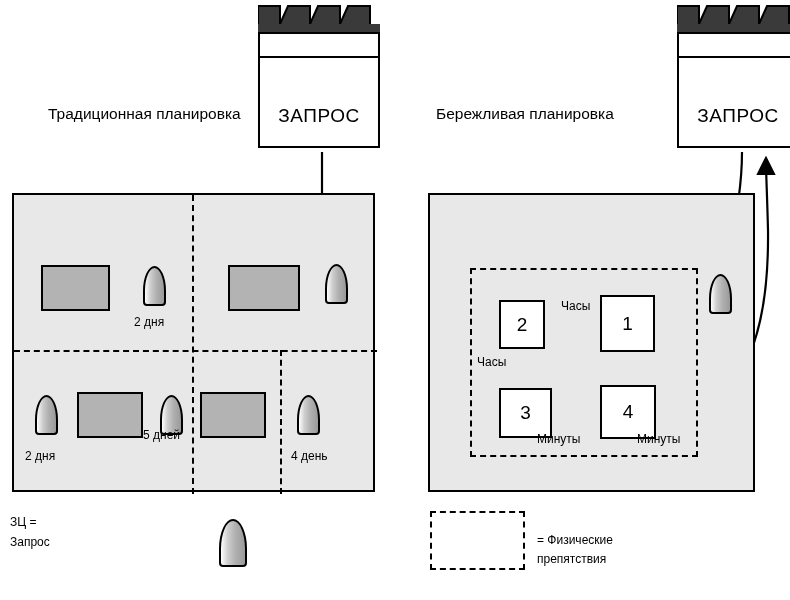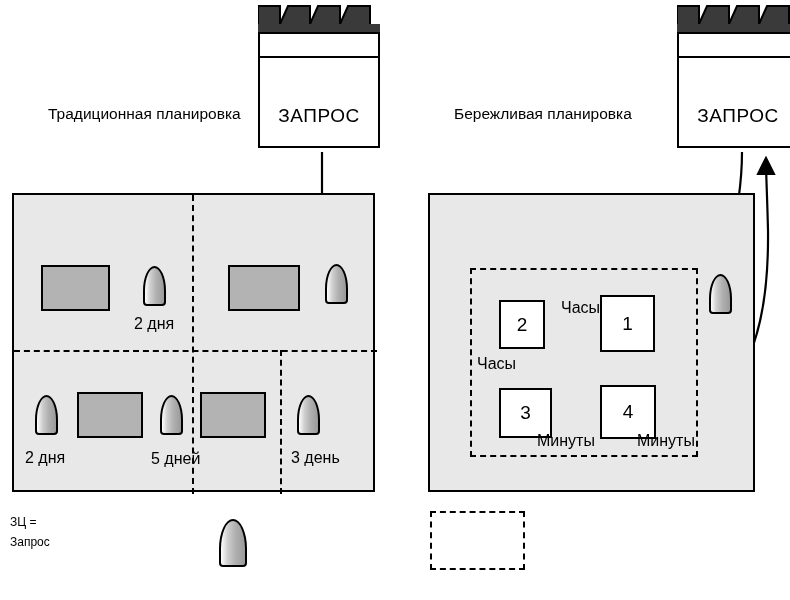--- a/index.html
+++ b/index.html
@@ -115,21 +115,21 @@
     border-left: 2px dashed #000000;
   }
   .dashed-line-h {
     position: absolute;
     border-top: 2px dashed #000000;
   }
 
   
   .cap {
     position: absolute;
-    font-size: 16px;
+    font-size: 12px;
     white-space: nowrap;
   }
   .legend-text {
     position: absolute;
     font-size: 12px;
     line-height: 19px;
     white-space: pre-line;
   }
 
   svg.overlay {
@@ -196,21 +196,21 @@
       <path d="M0,28 L0,2 L22,2 L22,20 L30,2 L52,2 L52,20 L60,2 L82,2 L82,20 L90,2 L112,2 L112,28 Z" fill="#3a3a3a" stroke="#000" stroke-width="2"></path>
       <rect x="0" y="20" width="122" height="8" fill="#3a3a3a" stroke="none"></rect>
     </svg>
     <div class="body">
       <div class="divider" style="top:22px;"></div>
       <div class="label">ЗАПРОС</div>
     </div>
   </div>
 
   <div class="diagram-title" style="left:0px; top:105px;margin-left:48px;">Традиционная планировка</div>
-  <div class="diagram-title" style="left:454px; top:105px;">Бережливая планировка</div>
+  <div class="diagram-title" style="left:436px; top:105px;">Бережливая планировка</div>
 
   <div class="panel" style="left:12px; top:193px; width:363px; height:299px;">
 
     <div class="dashed-line-v" style="left:178px; top:0px; height:299px;"></div>
     <div class="dashed-line-v" style="left:266px; top:155px; height:144px;"></div>
     <div class="dashed-line-h" style="left:0px; top:155px; width:363px;"></div>
   </div>
 
   <div class="pbox" style="left:41px; top:265px; width:69px; height:46px;"></div>
 
@@ -230,22 +230,22 @@
     </div>
   <div class="tomb" style="left:160px; top:395px; width:23px; height:40px;">
       <div class="shape"></div>
     </div>
   <div class="tomb" style="left:297px; top:395px; width:23px; height:40px;">
       <div class="shape"></div>
     </div>
 
   <div class="cap" style="left:134px; top:315px;">2 дня</div>
   <div class="cap" style="left:25px; top:449px;">2 дня</div>
-  <div class="cap" style="left:143px; top:450px;margin-left:8px;">5 дней</div>
-  <div class="cap" style="left:291px; top:449px;">3 день</div>
+  <div class="cap" style="left:143px; top:428px;">5 дней</div>
+  <div class="cap" style="left:291px; top:449px;">4 день</div>
 
   <div class="panel" style="left:428px; top:193px; width:327px; height:299px;"></div>
 
   <div class="dashed-rect" style="left:470px; top:268px; width:228px; height:189px;"></div>
 
   <div class="nbox" style="left:499px; top:300px; width:46px; height:49px;">2</div>
   <div class="nbox" style="left:600px; top:295px; width:55px; height:57px;">1</div>
   <div class="nbox" style="left:499px; top:388px; width:53px; height:50px;">3</div>
   <div class="nbox" style="left:600px; top:385px; width:56px; height:54px;">4</div>
 
@@ -259,14 +259,16 @@
   <div class="cap" style="left:637px; top:432px;">Минуты</div>
 
   <div class="legend-text" style="left:10px; top:513px;">ЗЦ =</div>
   <div class="legend-text" style="left:10px; top:533px;">Запрос</div>
 
   <div class="tomb" style="left:219px; top:519px; width:28px; height:48px;">
       <div class="shape"></div>
     </div>
 
   <div class="dashed-rect" style="left:430px; top:511px; width:95px; height:59px;"></div>
+  <div class="legend-text" style="left:537px; top:531px;">= Физические
+препятствия</div>
 
 </div>
 
 </body></html>

